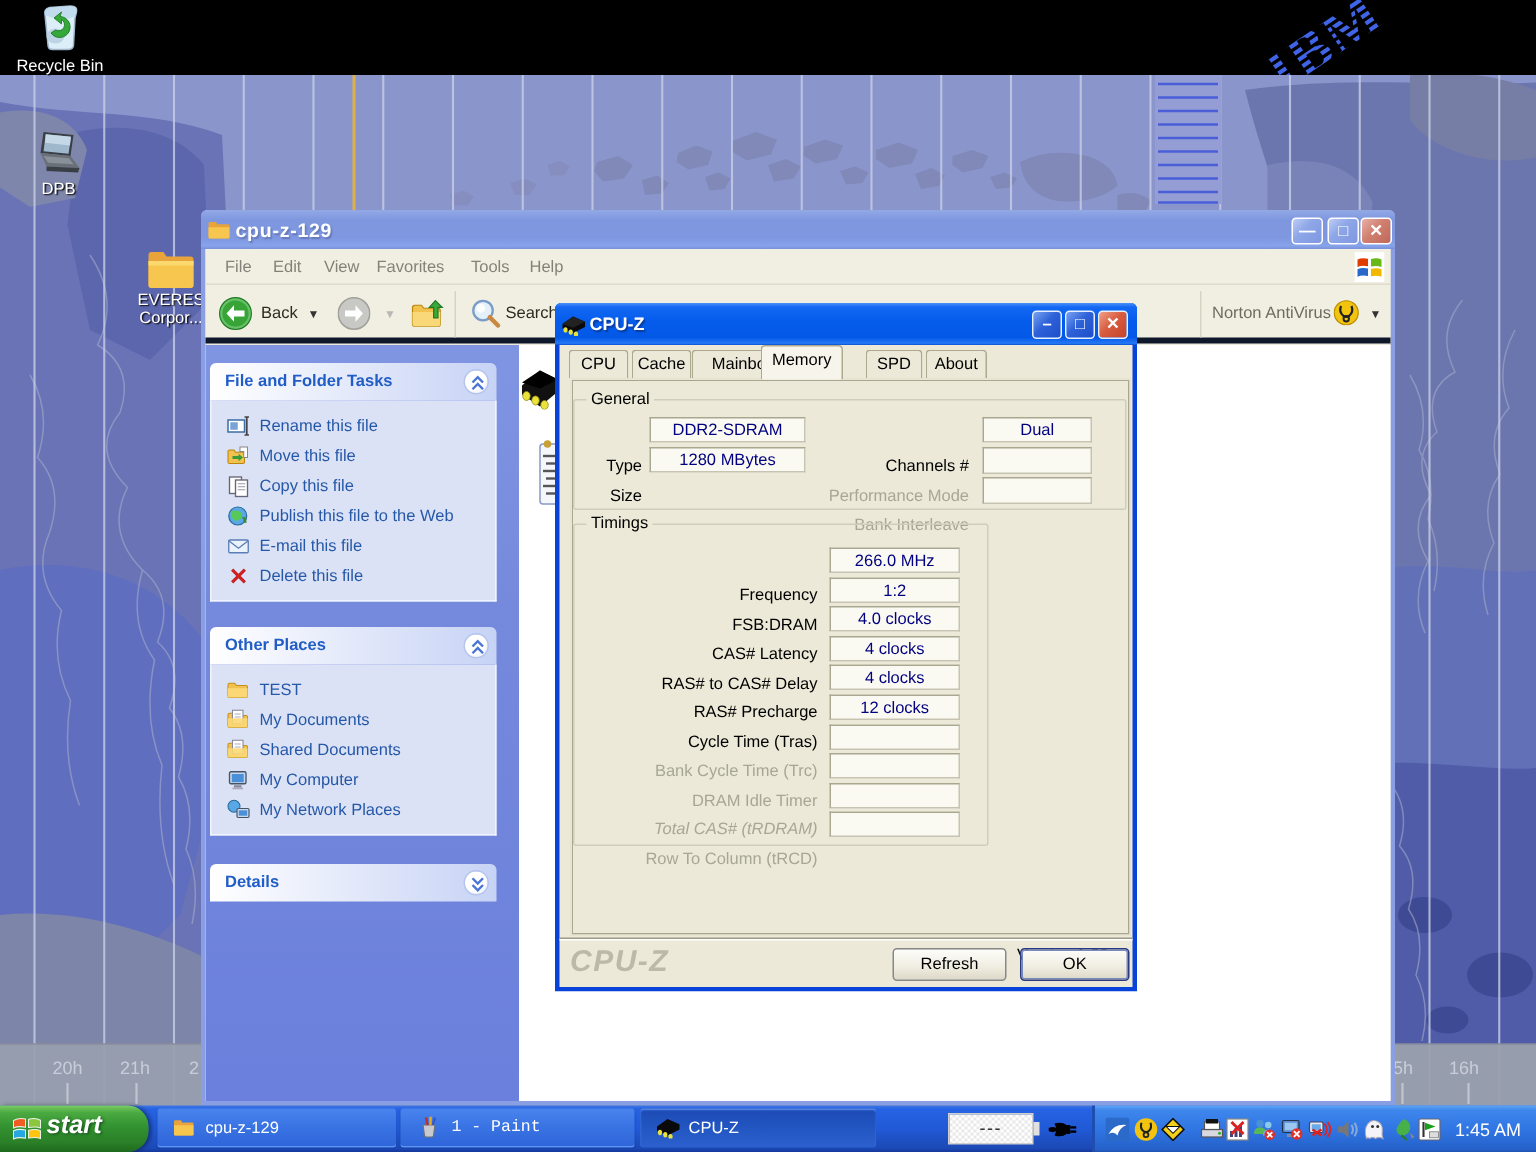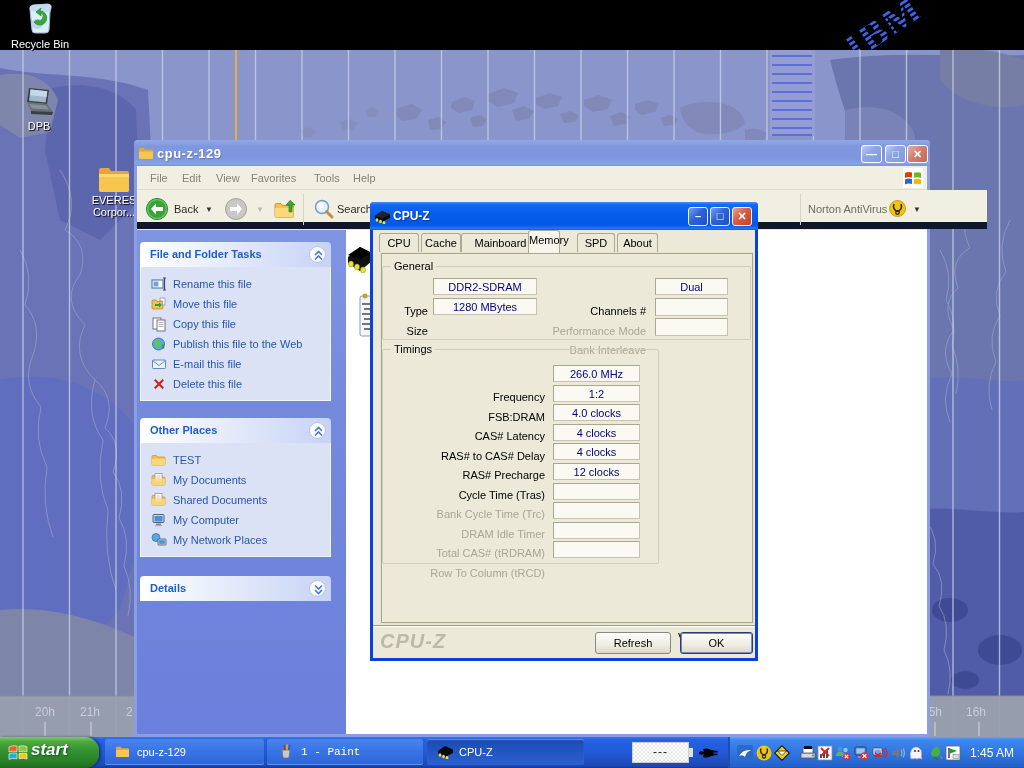--- a/index.html
+++ b/index.html
@@ -21,22 +21,22 @@
   background:linear-gradient(180deg,#93A9E6 0%,#7E97DE 25%,#7E97E0 70%,#87A3EA 92%,#7890DA 100%);
   color:#fff; font-weight:bold; font-size:13px; }
 #exp-title .t { position:absolute; left:23px; top:6px; letter-spacing:0.5px; text-shadow:1px 1px 1px #6677B8;}
 .capbtn { position:absolute; top:5px; width:21px; height:18px; border-radius:3px; border:1px solid #fff;
   font-size:11px; color:#fff; text-align:center; line-height:16px; font-weight:bold;}
 .cb-min,.cb-max { background:linear-gradient(135deg,#BECDF5,#8FA7E8 40%,#7E97E0); }
 .cb-close { background:linear-gradient(135deg,#E8B0A8,#D08070 45%,#C06858); }
 #exp-menu { position:absolute; left:0; top:26px; width:790px; height:24px; background:#F1EFE2;
   font-size:11px; color:#848278; border-bottom:1px solid #E0DCCB;}
 #exp-menu span { position:absolute; top:6px; }
-#exp-tool { position:absolute; left:0; top:50px; width:850px; height:39px; background:#F1EFE2;
-  border-bottom:7px solid #0f172a; font-size:11px; color:#2b2b22;}
+#exp-tool { position:absolute; left:0; top:50px; width:790px; height:39px; background:#F1EFE2;
+  border-bottom:4px solid #0f172a; font-size:11px; color:#2b2b22;}
 #exp-body { position:absolute; left:0; top:90px; width:790px; height:504px; background:#fff; }
 
 #tpane { position:absolute; left:0; top:0; width:209px; height:504px;
   background:linear-gradient(180deg,#8095E2 0%,#7488DC 40%,#6B80DC 100%); }
 .pbox { position:absolute; left:3px; width:191px; border-radius:12px; }
 .pbox .hd { height:25px; border-radius:4px 4px 0 0; background:linear-gradient(90deg,#FFFFFF,#C7D3F5);
   color:#215DC6; font-weight:bold; font-size:11px; line-height:25px; padding-left:10px; position:relative;}
 .pbox .bd { background:#DCE2F5; border:1px solid #F0F4FD; border-top:none; padding:9px 0 4px 0;}
 .chev { position:absolute; right:5px; top:4px; width:17px; height:17px; border-radius:50%;
   background:radial-gradient(circle at 35% 30%,#ffffff 55%,#dfe6fa); border:1px solid #B5C4EE; }
@@ -436,21 +436,21 @@
         </g>
     </svg>
     <span class="t">CPU-Z</span>
     <span class="cb2 cb2-min" style="left:318px;">–</span>
     <span class="cb2 cb2-max" style="left:340px;">□</span>
     <span class="cb2 cb2-close" style="left:362px;">✕</span>
   </div>
   <div class="tab" style="left:6px;width:40px;">CPU</div>
   <div class="tab" style="left:48px;width:40px;">Cache</div>
   <div class="tab" style="left:88px;width:79px;">Mainboard</div>
-  <div class="tab sel" style="left:155px;width:32px;">Memory</div>
+  <div class="tab sel" style="left:134px;width:55px;">Memory</div>
   <div class="tab" style="left:204px;width:38px;">SPD</div>
   <div class="tab" style="left:244px;width:41px;">About</div>
   <div id="tabpage"></div>
   <div class="grp" style="left:9px;top:64px;width:369px;height:74px;">
       <span class="gt">General</span>
     </div>
   <span class="lab" style="left:9px;top:79px;width:46px;">Type</span>
   <div class="fld" style="left:60px;top:76px;width:104px;">DDR2-SDRAM</div>
   <span class="lab" style="left:9px;top:99px;width:46px;">Size</span>
   <div class="fld" style="left:60px;top:96px;width:104px;">1280 MBytes</div>
@@ -472,21 +472,21 @@
   <span class="lab" style="left:9px;top:224px;width:163px;">RAS# to CAS# Delay</span>
   <div class="fld" style="left:180px;top:221.8px;width:87px;">4 clocks</div>
   <span class="lab" style="left:9px;top:243px;width:163px;">RAS# Precharge</span>
   <div class="fld" style="left:180px;top:241.4px;width:87px;">4 clocks</div>
   <span class="lab" style="left:9px;top:263px;width:163px;">Cycle Time (Tras)</span>
   <div class="fld" style="left:180px;top:261px;width:87px;">12 clocks</div>
   <span class="lab dis" style="left:9px;top:282px;width:163px;">Bank Cycle Time (Trc)</span>
   <div class="fld" style="left:180px;top:280.6px;width:87px;"></div>
   <span class="lab dis" style="left:9px;top:302px;width:163px;">DRAM Idle Timer</span>
   <div class="fld" style="left:180px;top:300.2px;width:87px;"></div>
-  <span class="lab dis" style="left:9px;top:321px;width:163px;">Total CAS# (tRDRAM)</span>
+  <span class="lab dis" style="left:9px;top:321px;width:163px;font-style:italic;">Total CAS# (tRDRAM)</span>
   <div class="fld" style="left:180px;top:319.8px;width:87px;"></div>
   <span class="lab dis" style="left:9px;top:341px;width:163px;">Row To Column (tRCD)</span>
   <div class="fld" style="left:180px;top:339.4px;width:87px;"></div>
   <span class="lab" style="left:305px;top:405px;width:95px;text-align:left;">Version 1.29</span>
   <div style="position:absolute;left:0;top:423px;width:382px;height:2px;border-top:1px solid #9D9A87;border-bottom:1px solid #fff;"></div>
   <span style="position:absolute;left:7px;top:428px;font-size:20px;font-weight:bold;font-style:italic;color:#BDB9A8;letter-spacing:1px;">CPU-Z</span>
   <div class="btn" style="left:222px;top:430px;width:76px;">Refresh</div>
   <div class="btn" style="left:307px;top:430px;width:73px;border:1px solid #2A3A80;box-shadow:0 0 0 1px #7A8AB8 inset;">OK</div>
 </div>
 <div class="abs" id="taskbar">

